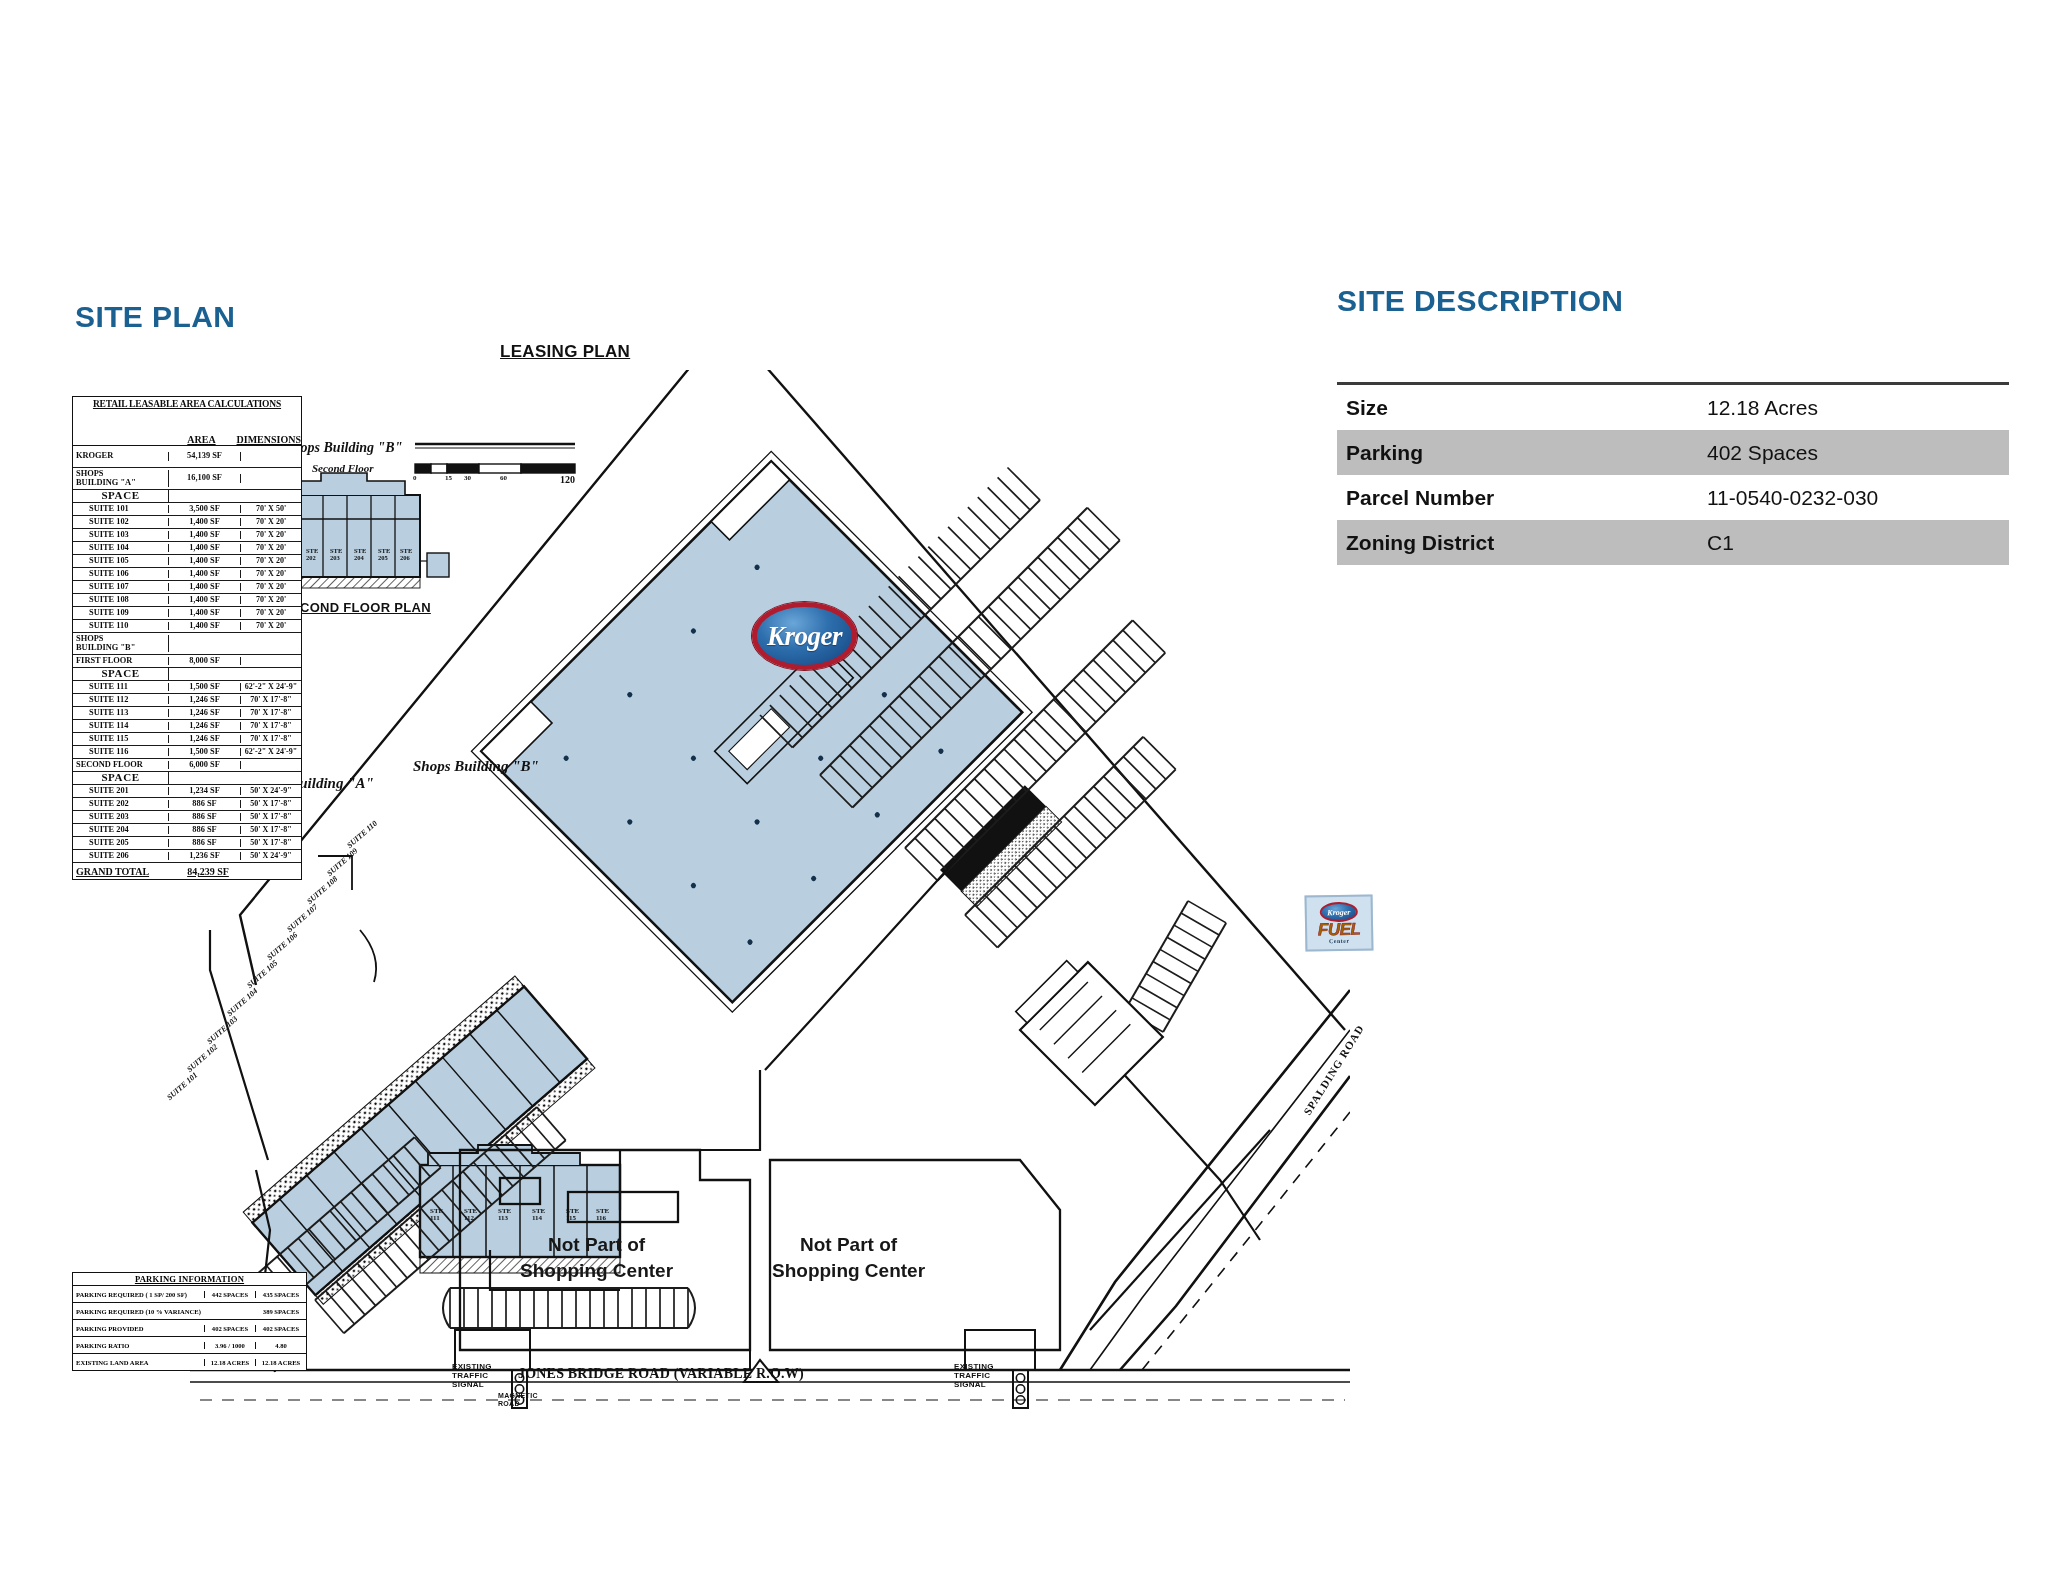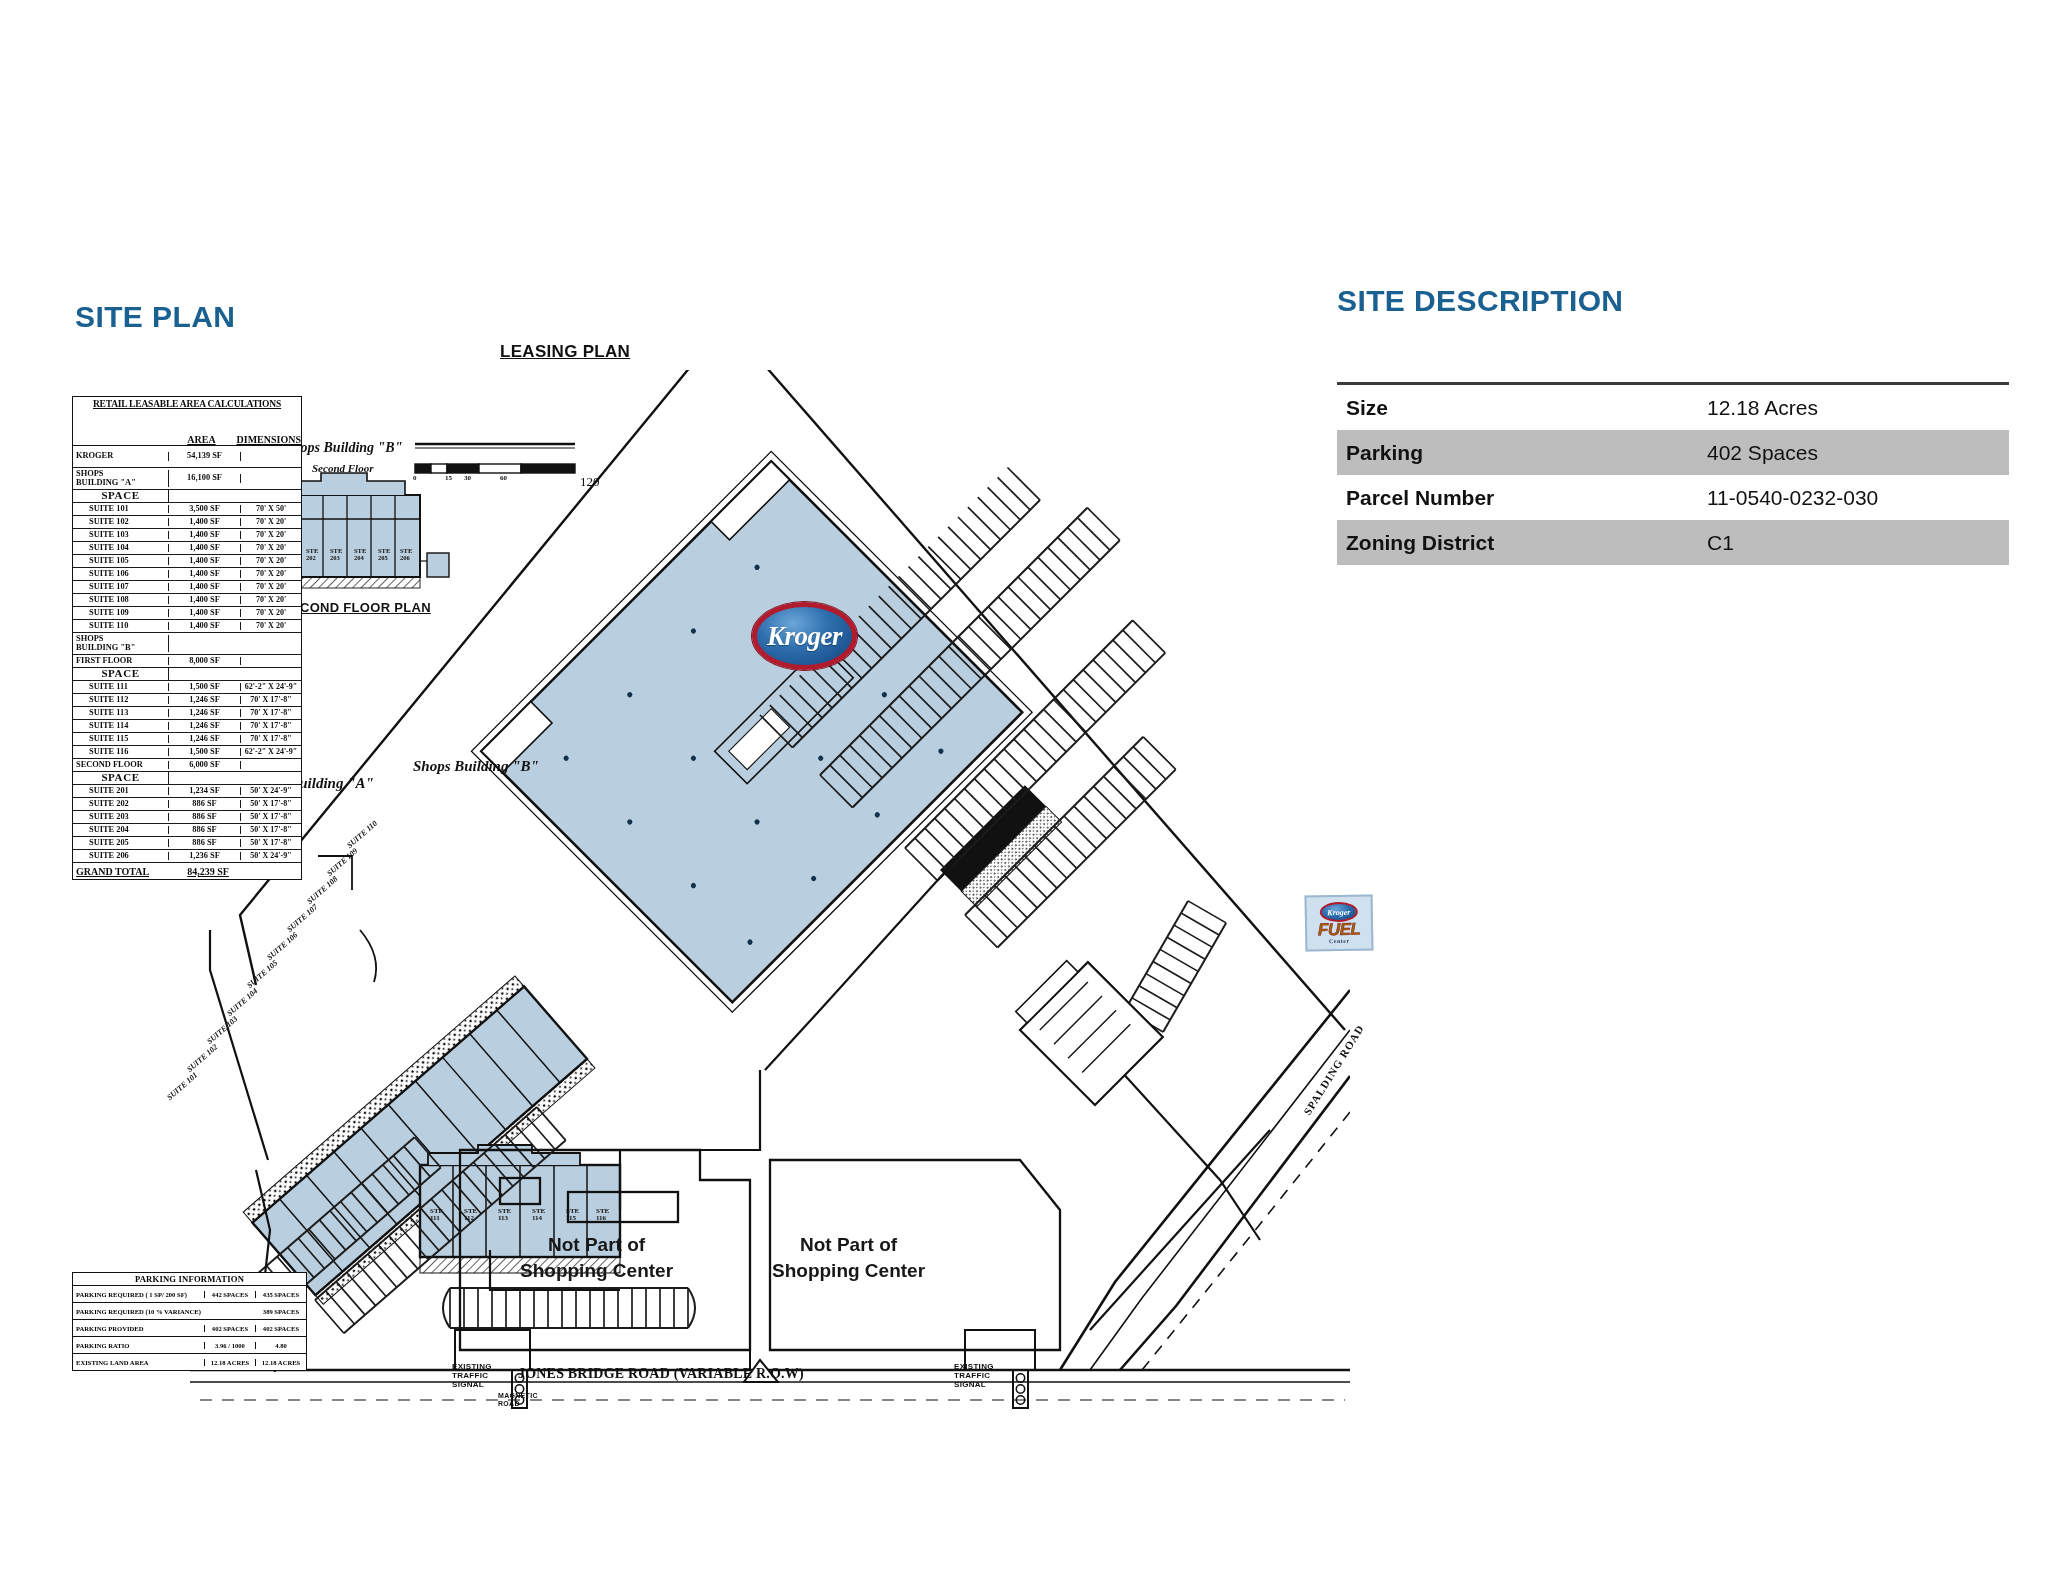--- a/index.html
+++ b/index.html
@@ -154,20 +154,21 @@
     left:72px; top:1272px;
     width:235px;
     font-family:"Liberation Serif", serif;
     border:1.5px solid #111;
     background:#fff;
   }
   #parking-table .pt-title{
     font-size:8.6px;
     font-weight:bold;
     text-align:center;
+    text-decoration:underline;
     letter-spacing:0.2px;
     padding:1px 0;
   }
   .pt-row{
     display:flex;
     font-size:6.6px;
     font-weight:bold;
     border-top:1px solid #111;
     min-height:17px;
     align-items:center;
@@ -725,21 +726,21 @@
 <div class="plan-label eng" style="left:894px; top:992px; font-size:8px; white-space:pre; line-height:1.15;">EXISTING
 TRAFFIC
 SIGNAL</div>
 <div class="plan-label eng" style="left:438px; top:1022px; font-size:7px; white-space:pre; line-height:1.1;">MAGNETIC
 ROAD</div>
 
 <div class="plan-label" style="left:353px; top:104px; font-size:7px; font-weight:bold;">0</div>
 <div class="plan-label" style="left:385px; top:104px; font-size:7px; font-weight:bold;">15</div>
 <div class="plan-label" style="left:404px; top:104px; font-size:7px; font-weight:bold;">30</div>
 <div class="plan-label" style="left:440px; top:104px; font-size:7px; font-weight:bold;">60</div>
-<div class="plan-label" style="left:520px; top:104px; font-size:13px; font-weight:normal;">120</div>
+<div class="plan-label" style="left:500px; top:104px; font-size:10px; font-weight:bold;">120</div>
 </div>
 
 <div class="kroger-badge" style="left:752px; top:602px; width:105px; height:68px;">
   <span style="font-size:27px;">Kroger</span>
 </div>
 
 <div id="fuel-logo" style="left:1305px; top:895px; width:68px; height:56px;">
   <div class="fl-badge">
     <i>Kroger</i>
   </div>

